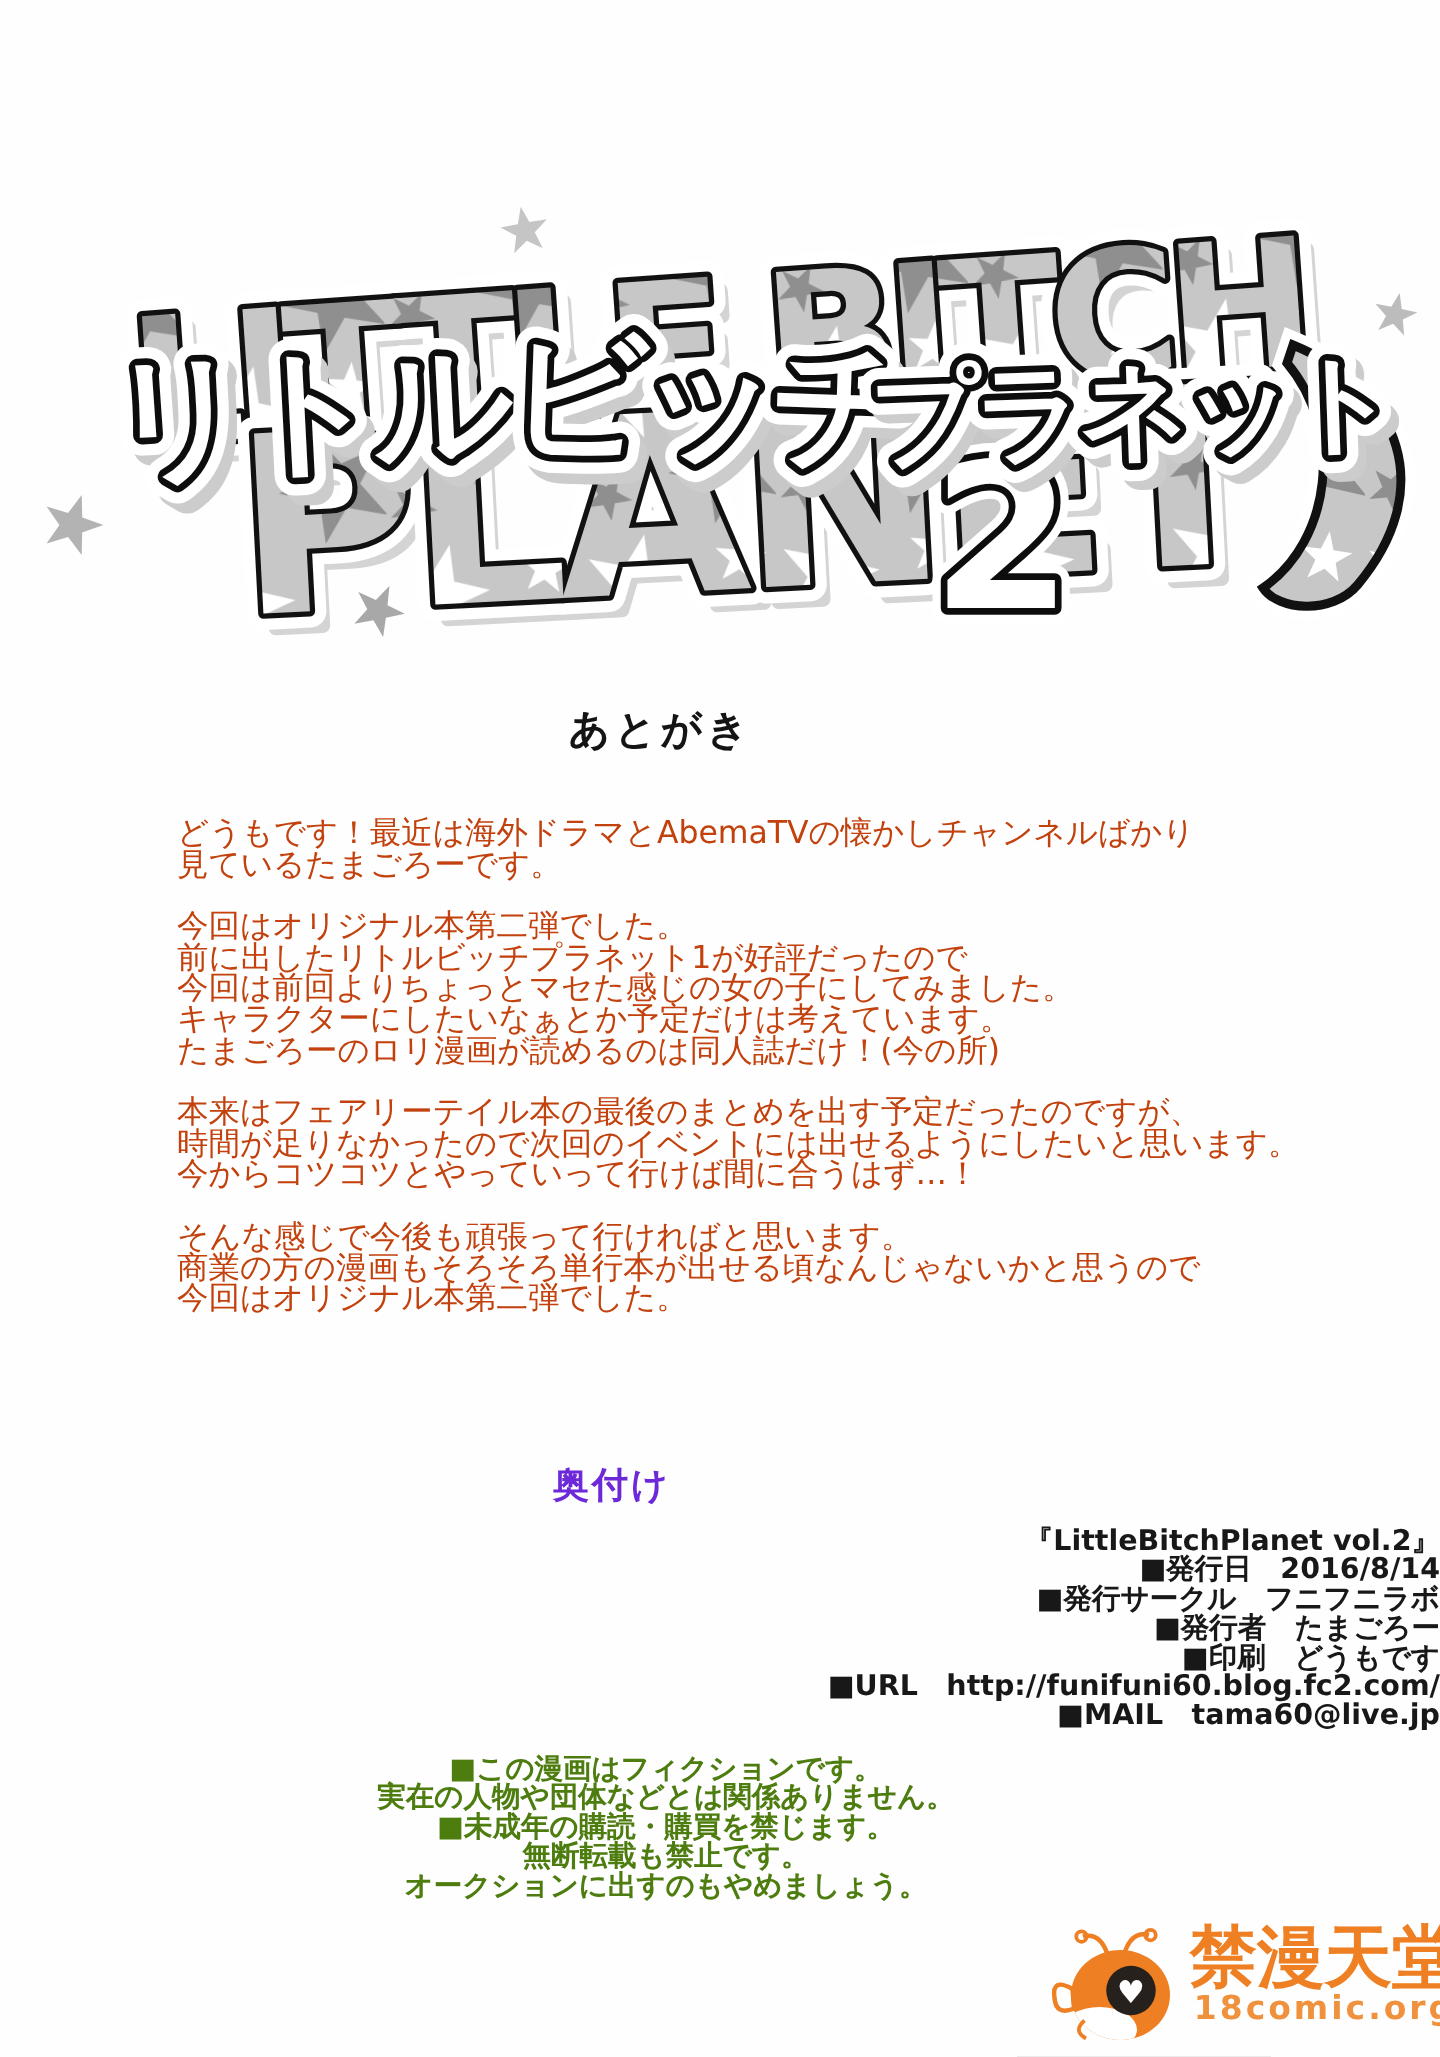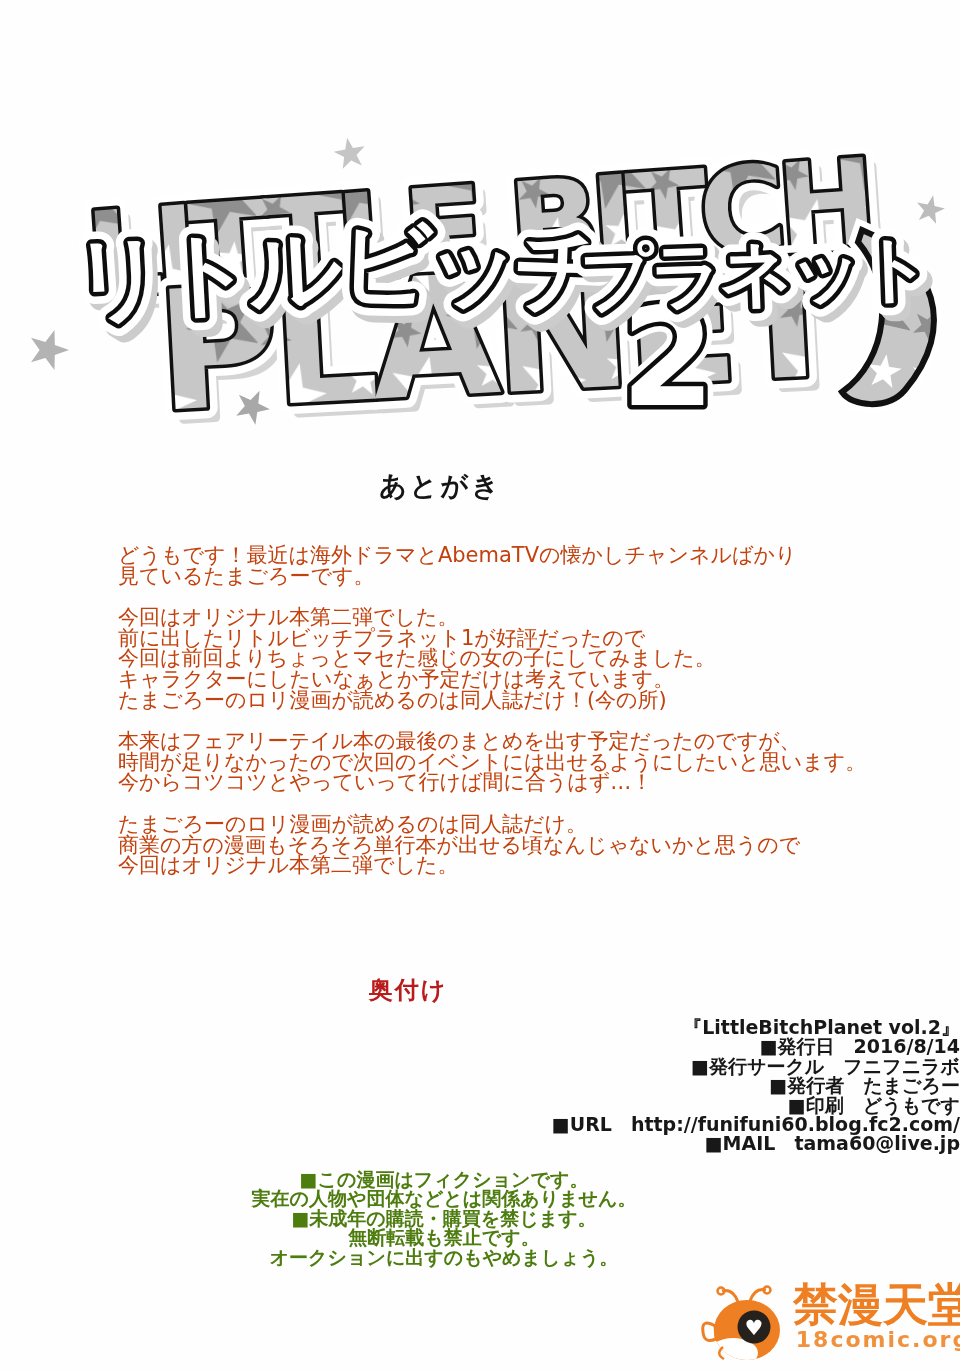--- a/index.html
+++ b/index.html
@@ -34,21 +34,21 @@
   .afterword-body {
     position:absolute; top:524px; left:118px; width:740px;
     font-size:21px; line-height:20.6px; font-weight:500; color:#c2410c;
   }
   .afterword-body p { margin:0 0 21px 0; }
   .afterword-body .line { white-space:nowrap; }
 
   
   .colophon-heading {
     position:absolute; top:974px; left:0; width:816px; text-align:center;
-    font-size:24px; font-weight:800; letter-spacing:2px; color:#b91c1c;
+    font-size:24px; font-weight:800; letter-spacing:2px; color:#6d28d9;
   }
   .colophon {
     position:absolute; top:1018px; left:0; width:960px; text-align:right;
     font-size:19px; line-height:19.4px; font-weight:600; color:#181818;
   }
   .disclaimer {
     position:absolute; top:1170px; left:0; width:888px; text-align:center;
     font-size:19px; line-height:19.4px; font-weight:600; color:#4d7c0f;
   }
 
@@ -136,21 +136,21 @@
       <div class="line">たまごろーのロリ漫画が読めるのは同人誌だけ！(今の所)</div>
     <p></p>
     <p>
       </p>
       <div class="line">本来はフェアリーテイル本の最後のまとめを出す予定だったのですが、</div>
       <div class="line">時間が足りなかったので次回のイベントには出せるようにしたいと思います。</div>
       <div class="line">今からコツコツとやっていって行けば間に合うはず…！</div>
     <p></p>
     <p>
       </p>
-      <div class="line">たまごろーのロリ漫画が読めるのは同人誌だけ。</div>
+      <div class="line">そんな感じで今後も頑張って行ければと思います。</div>
       <div class="line">商業の方の漫画もそろそろ単行本が出せる頃なんじゃないかと思うので</div>
       <div class="line">今回はオリジナル本第二弾でした。</div>
     <p></p>
   </div>
 
   <div class="colophon-heading">奥付け</div>
 
   <div class="colophon">
     <div>『LittleBitchPlanet vol.2』</div>
     <div>■発行日　2016/8/14</div>

